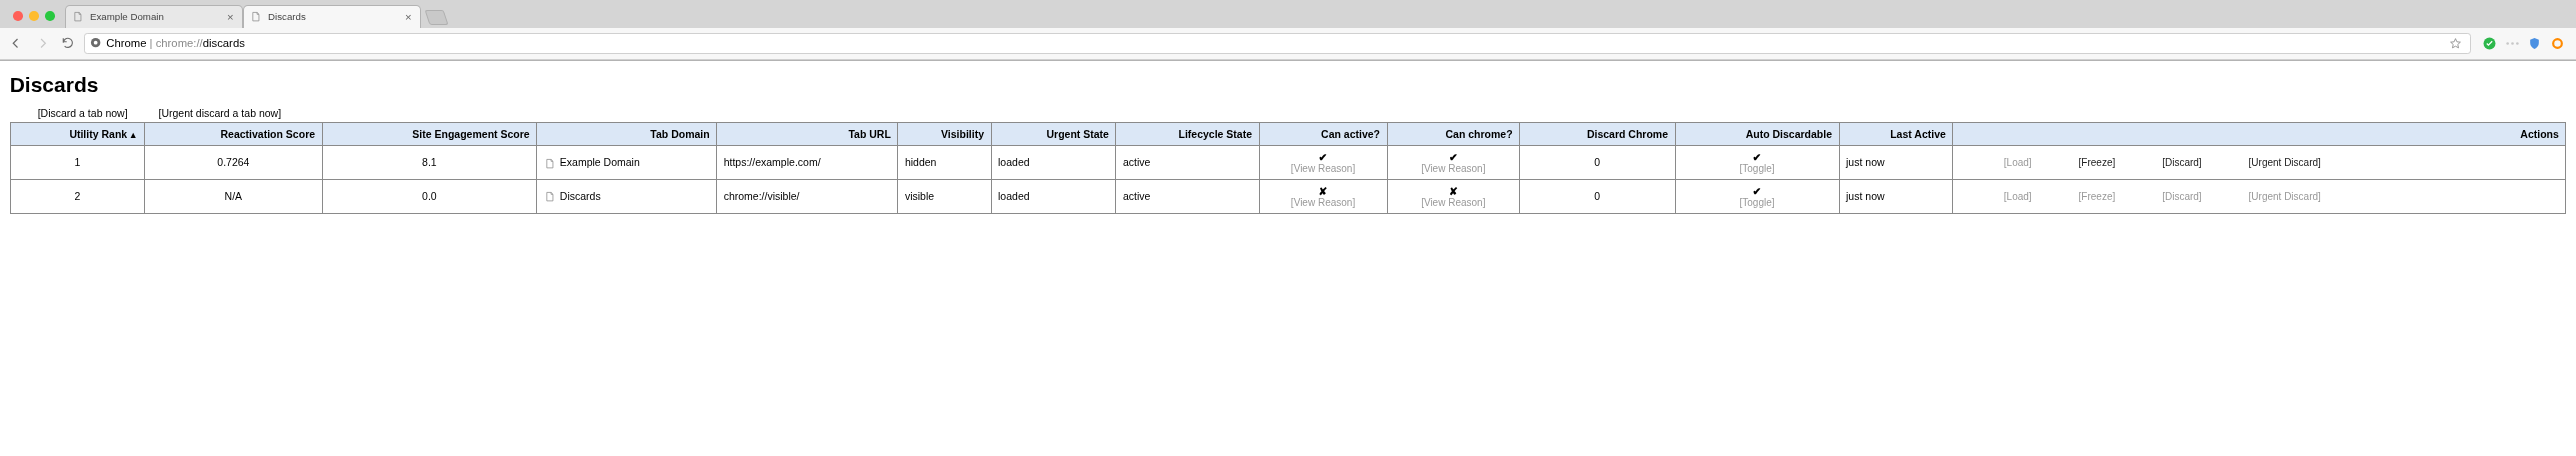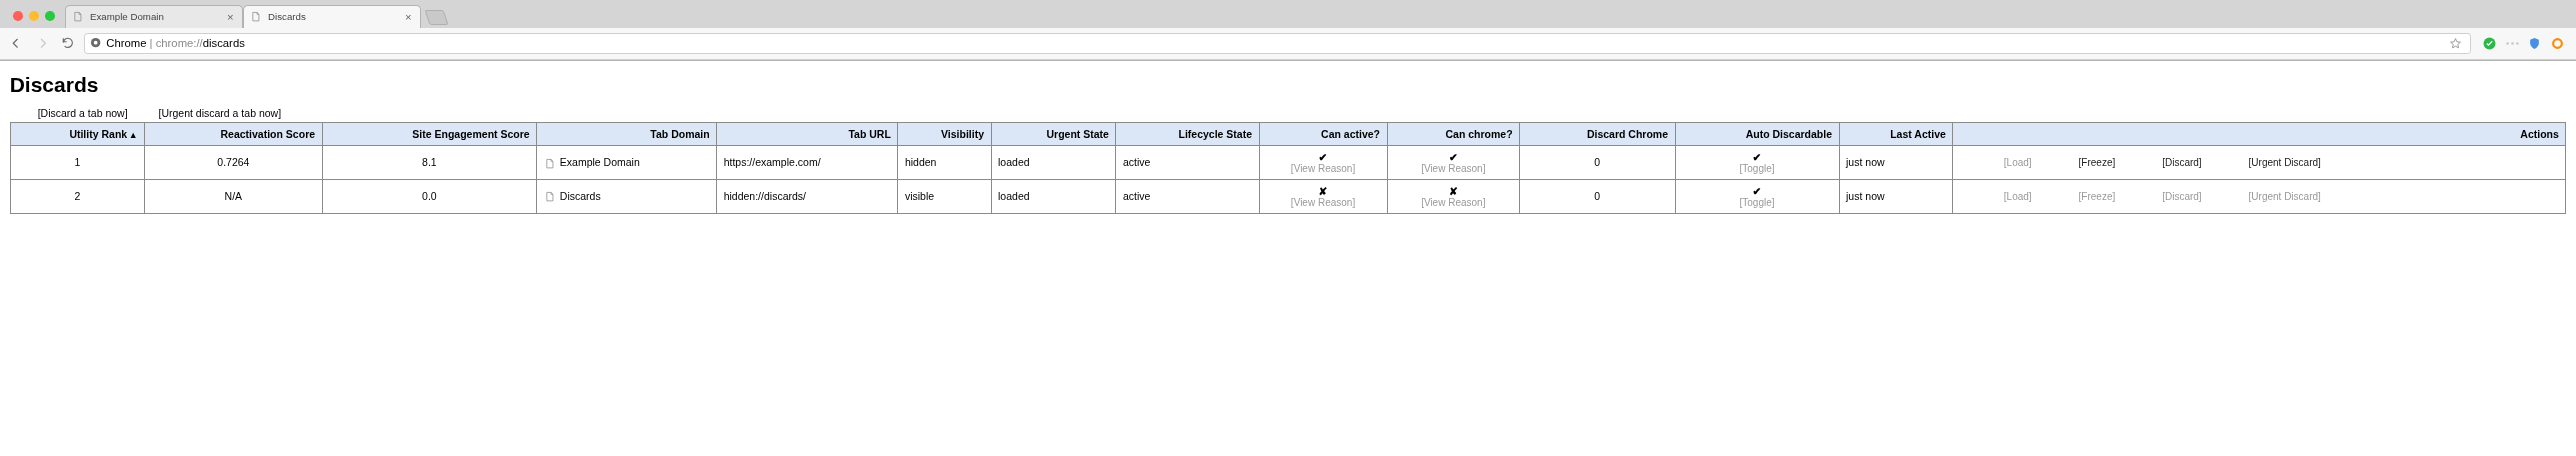--- a/index.html
+++ b/index.html
@@ -312,21 +312,21 @@
         <tr>
           <td class="center">2</td>
           <td class="center">N/A</td>
           <td class="center">0.0</td>
           <td><span class="row-favicon">
               <svg width="11.3" height="11.3" viewBox="0 0 24 24">
                 <path fill="none" stroke="#888" stroke-width="1.6" d="M6 3h9l4 4v14H6z"></path>
                 <path fill="none" stroke="#888" stroke-width="1.6" d="M15 3v4h4"></path>
               </svg>
             </span><span>Discards</span></td>
-          <td>hidden://discards/</td>
+          <td>chrome://visible/</td>
           <td>visible</td>
           <td>loaded</td>
           <td>active</td>
           <td class="center">
             <div class="tick">✘</div>
             <span class="sublink">[View Reason]</span>
           </td>
           <td class="center">
             <div class="tick">✘</div>
             <span class="sublink">[View Reason]</span>

